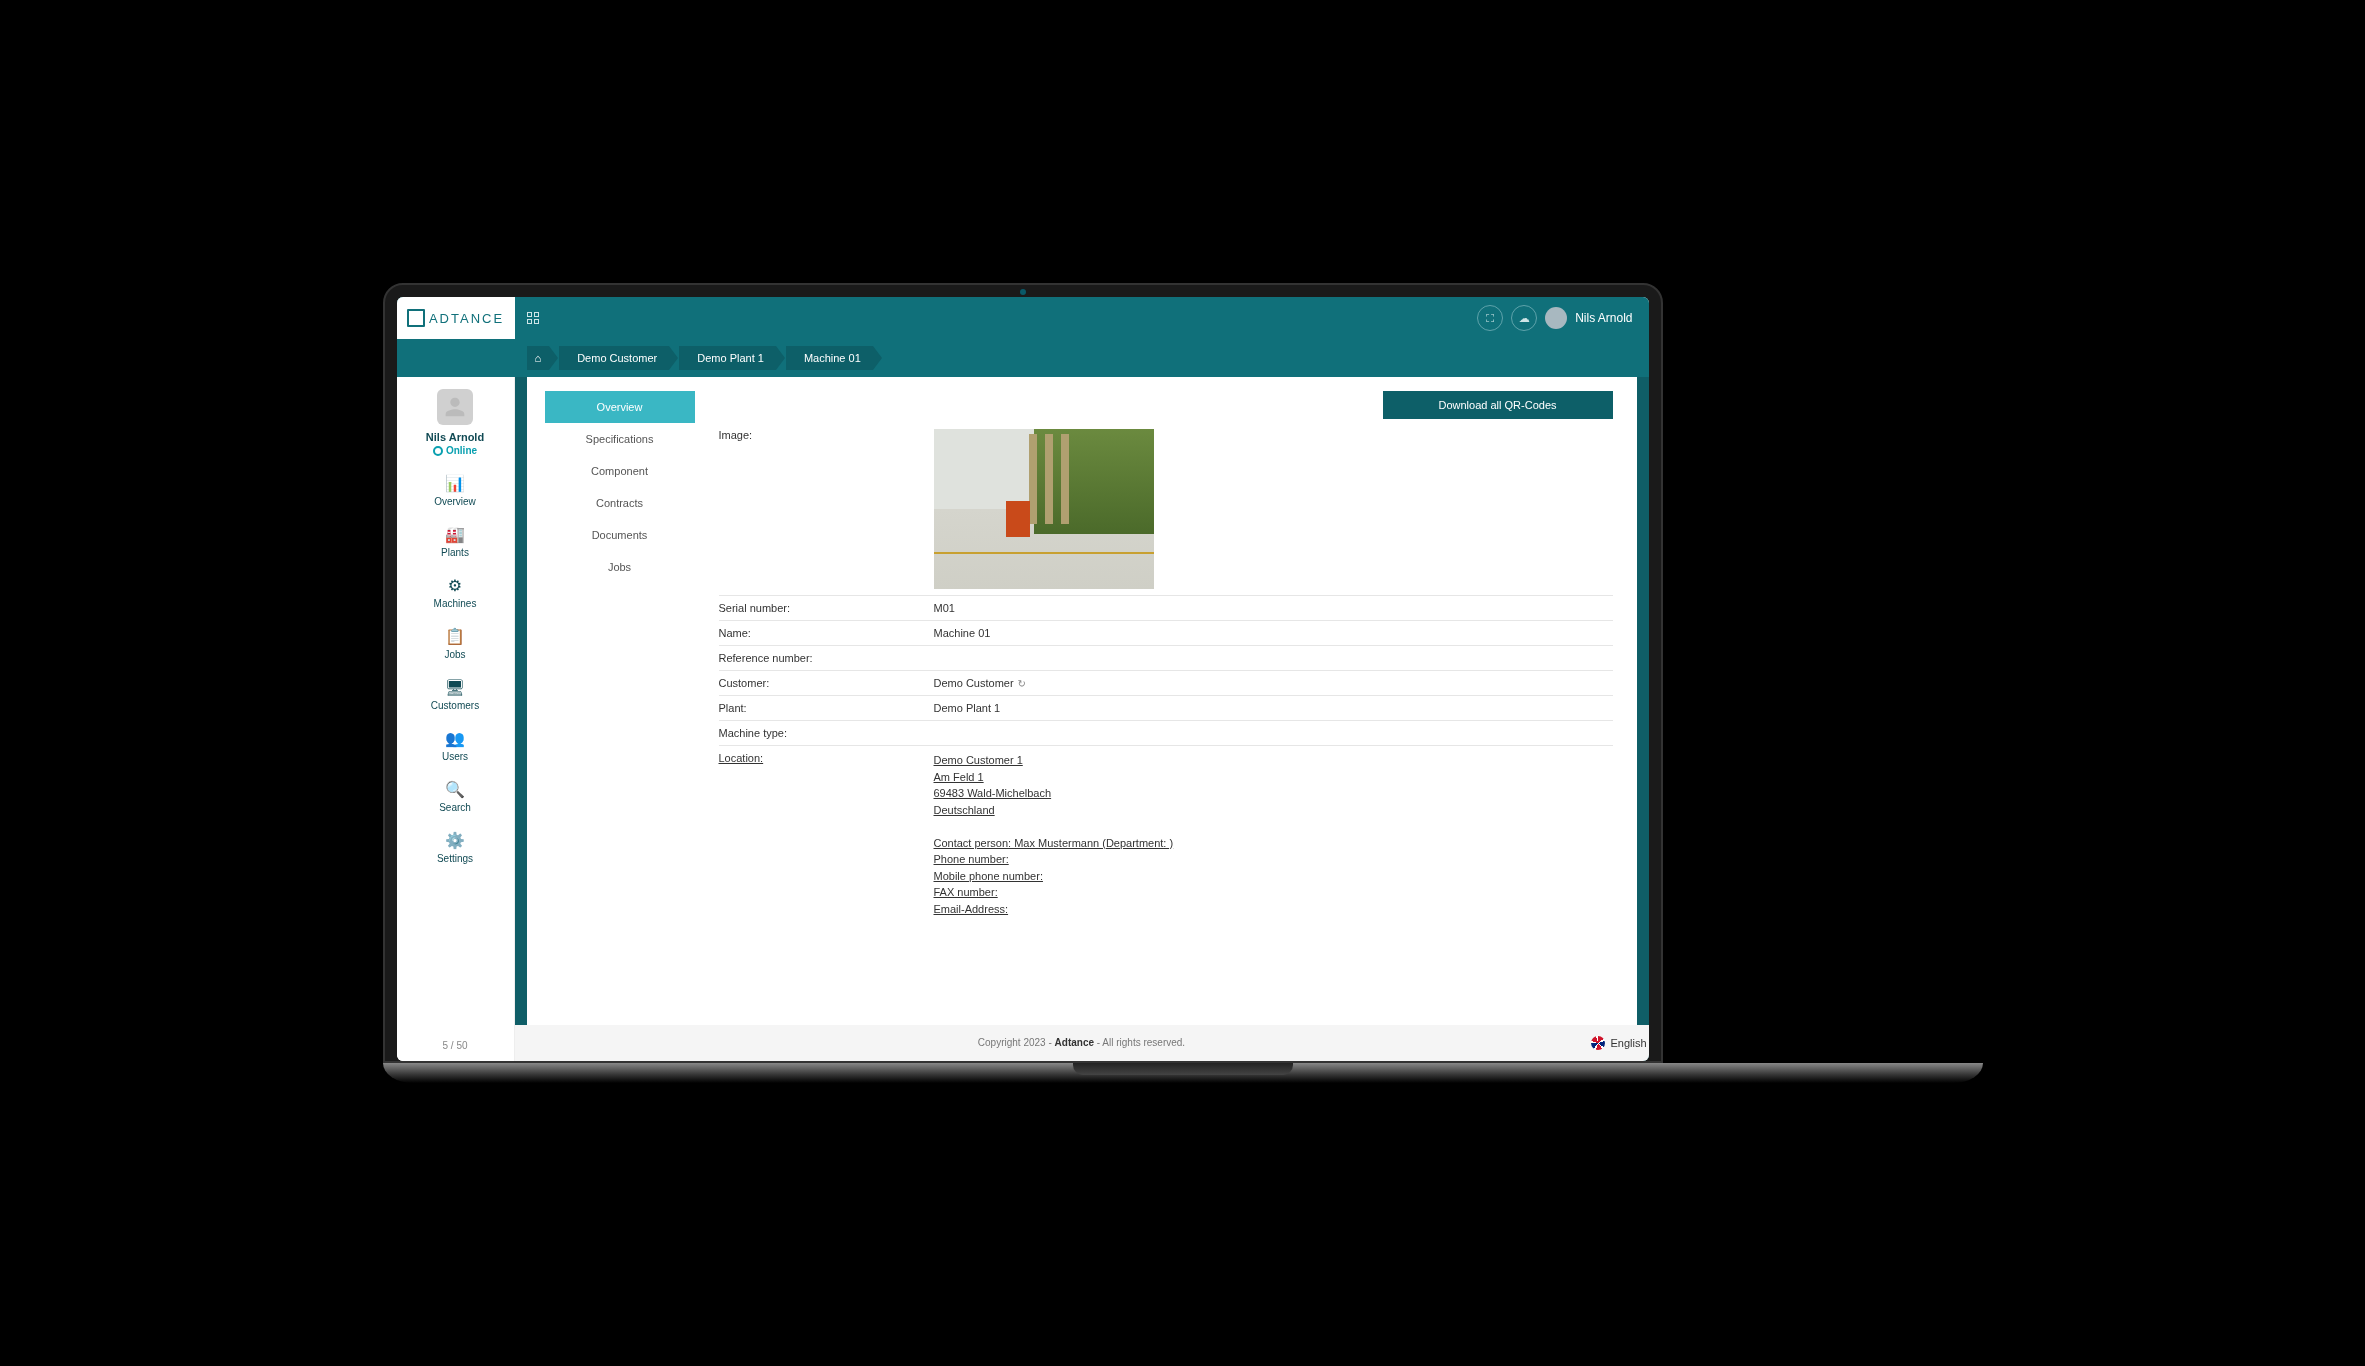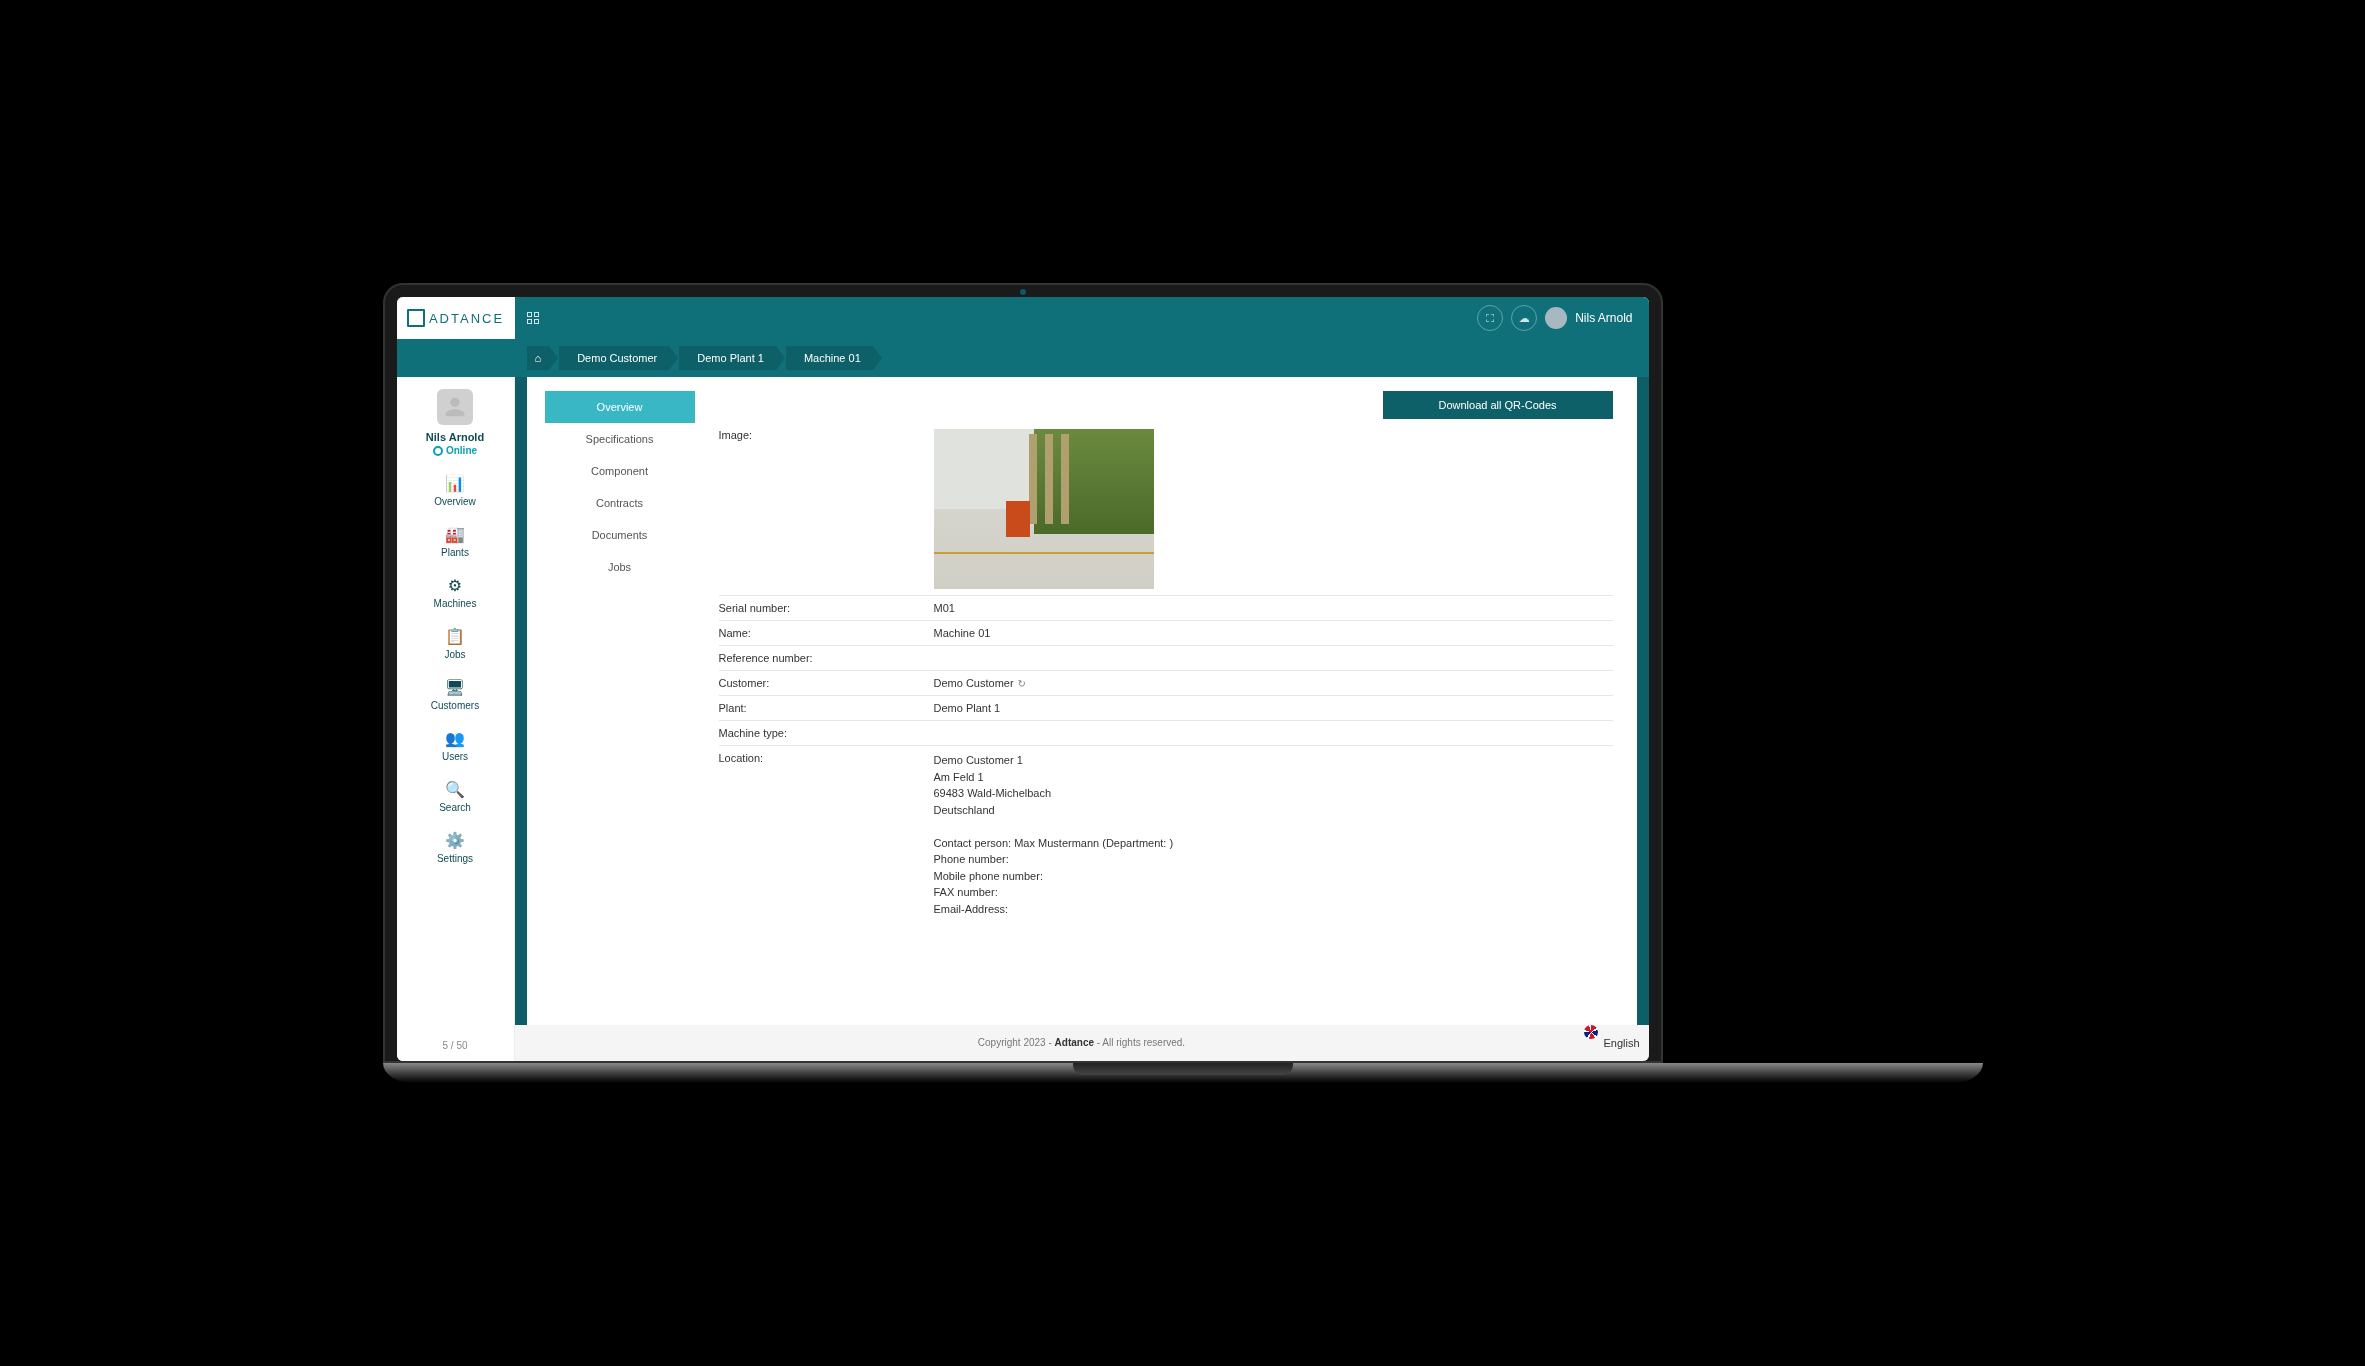--- a/index.html
+++ b/index.html
@@ -36,34 +36,34 @@
 .main{flex:1;background:#0f5e67;overflow:auto;position:relative;}
 .content-card{background:#fff;margin:0 12px 0 12px;padding:0;min-height:calc(100% - 36px);display:flex;}
 .sub-tabs{width:150px;background:#fff;display:flex;flex-direction:column;padding:0;margin:14px 0 0 18px;}
 .sub-tab{height:32px;line-height:32px;text-align:center;font-size:11px;color:#555;cursor:pointer;}
 .sub-tab.active{background:#3ab7c4;color:#fff;}
 .details{flex:1;padding:14px 24px 20px 24px;}
 .btn-teal{background:#0d5f68;color:#fff;border:none;height:28px;padding:0 18px;font-size:11px;cursor:pointer;}
 .btn-row{display:flex;justify-content:flex-end;margin-bottom:4px;}
 .btn-row .btn-teal{width:230px;}
 .field-row{display:flex;border-bottom:1px solid #e6e6e6;padding:6px 0;font-size:11px;color:#333;}
-.field-row.noborder{border-bottom:none;}
+.field-row.noborder{border-bottom:none;text-decoration:underline;}
 .field-label{width:215px;color:#333;}
 .field-value{flex:1;}
 .sync-icon{color:#888;margin-left:4px;font-size:10px;}
 .machine-img{width:220px;height:160px;background:linear-gradient(to bottom,#dfe2dd 0%,#dfe2dd 50%,#d5d5cd 50%,#cfcfc6 100%);position:relative;overflow:hidden;}
 .machine-img .wall{position:absolute;right:0;top:0;width:120px;height:105px;background:linear-gradient(to bottom,#6b8a3f,#4b6a2a);} 
 .machine-img .pipes{position:absolute;left:95px;top:5px;width:60px;height:90px;display:flex;gap:8px;}
 .machine-img .pipes span{width:8px;height:100%;background:#b0a070;}
 .machine-img .box{position:absolute;left:72px;top:72px;width:24px;height:36px;background:#c94a1a;}
 .machine-img .floor-line{position:absolute;left:0;bottom:35px;width:100%;height:2px;background:#c8a030;}
 .loc-block{line-height:1.5;}
 .footer{background:#f5f5f5;height:36px;line-height:36px;text-align:center;font-size:10px;color:#777;position:relative;}
 .footer b{color:#333;}
-.lang{position:absolute;right:9px;top:0;display:flex;height:36px;gap:5px;font-size:11px;color:#333;}
+.lang{position:absolute;right:2px;top:0;display:flex;align-items:center;height:36px;gap:5px;font-size:11px;color:#333;}
 .flag{width:14px;height:14px;border-radius:50%;background:conic-gradient(#cf142b 0 15%,#fff 15% 20%,#00247d 20% 35%,#fff 35% 40%,#cf142b 40% 55%,#fff 55% 60%,#00247d 60% 75%,#fff 75% 80%,#cf142b 80% 95%,#fff 95% 100%);}
 </style>
 </head>
 <body>
 
 <div>
 <div class="laptop-body">
   <div class="camera-dot"></div>
   <div class="screen">
 

